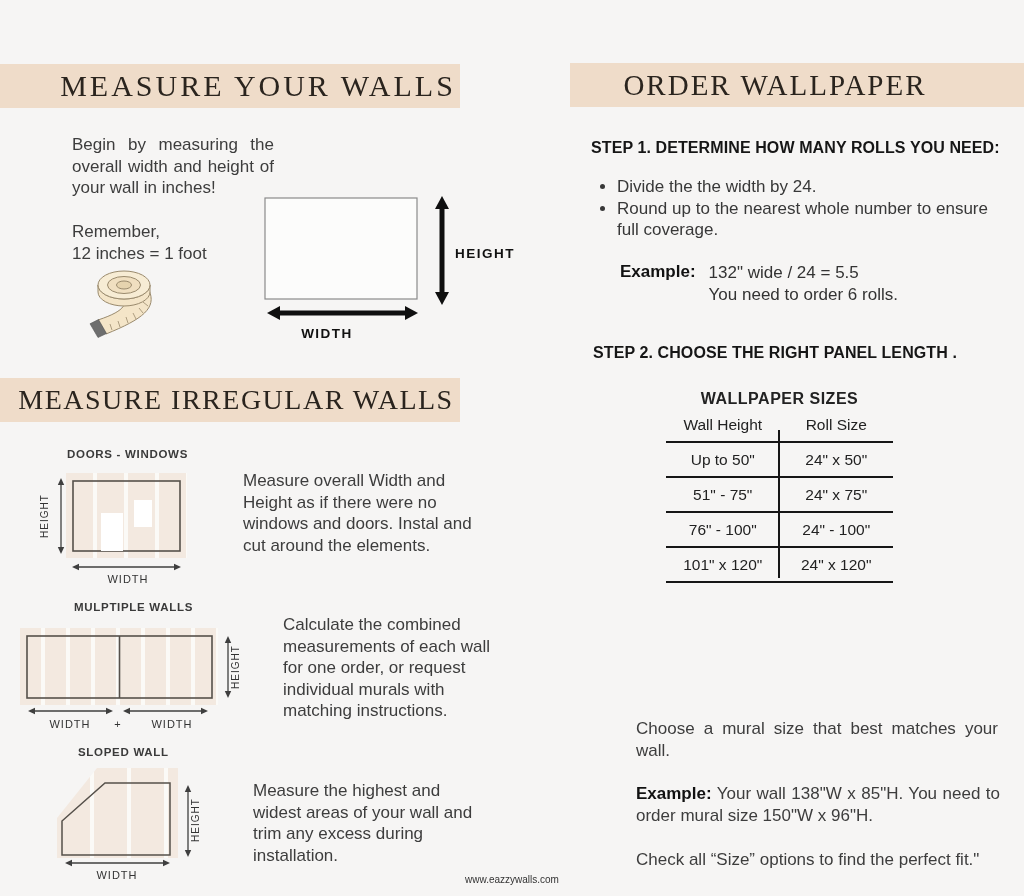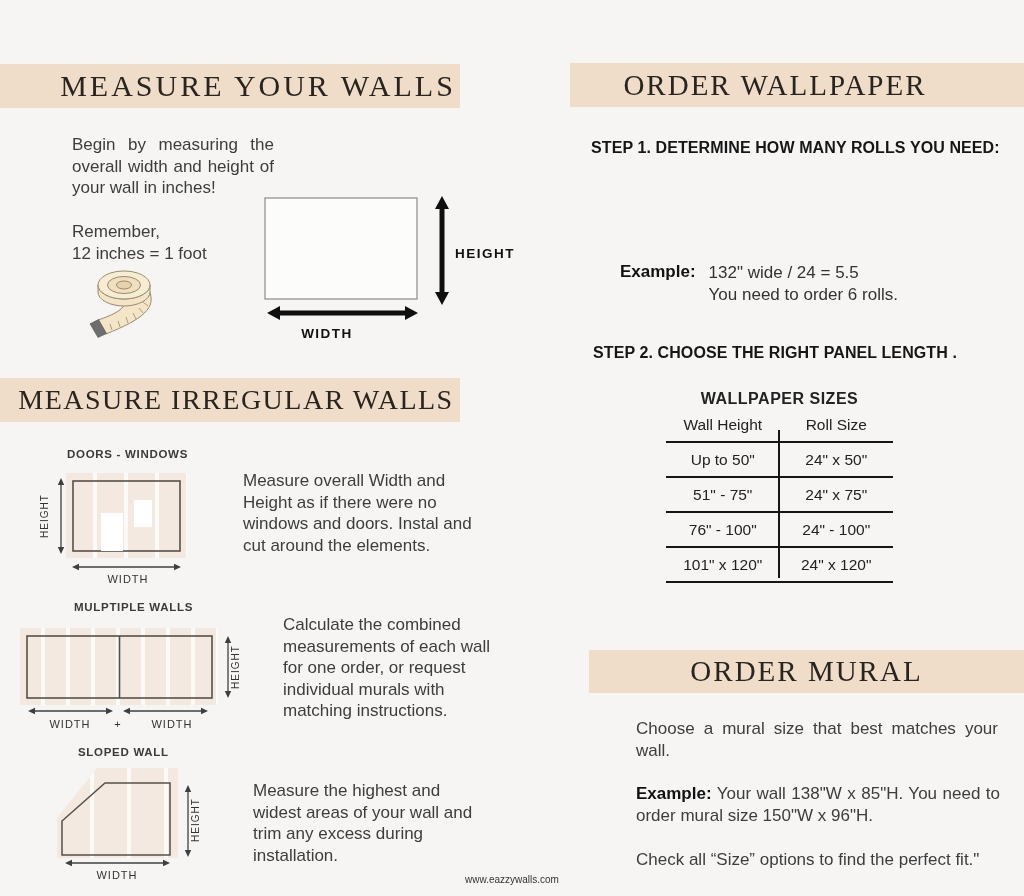--- a/index.html
+++ b/index.html
@@ -34,23 +34,20 @@
 
   <div class="banner" style="left:0;top:64px;width:460px;height:44px;padding-left:56px;">
     <span class="banner-title" style="font-size:30px;letter-spacing:3px;">MEASURE YOUR WALLS</span>
   </div>
   <div class="banner" style="left:0;top:378px;width:460px;height:44px;padding-left:12px;">
     <span class="banner-title" style="font-size:28px;letter-spacing:1.5px;">MEASURE IRREGULAR WALLS</span>
   </div>
   <div class="banner" style="left:570px;top:63px;width:454px;height:44px;padding-right:44px;">
     <span class="banner-title" style="font-size:29px;letter-spacing:2px;font-family:Liberation Serif, serif;">ORDER WALLPAPER</span>
   </div>
-  <div class="banner" style="left:589px;top:650px;width:435px;height:43px;">
-    <span class="banner-title" style="font-size:29px;letter-spacing:2px;">ORDER MURAL</span>
-  </div>
 
   <div class="body-text justify" style="left:52px;top:134px;width:202px;">Begin by measuring the overall width and height of your wall in inches!</div>
   <div class="body-text" style="left:52px;top:221px;line-height:22px;">
     <div>Remember,</div>
     <div>12 inches = 1 foot</div>
   </div>
 
   <svg class="svg-abs" style="left:86px;top:266px;" width="78" height="74" viewBox="0 0 78 74">
     <path d="M63 24 C 71 42, 57 53, 20 68 L 12 54 C 42 44, 41 37, 36 27 Z" fill="#f4e5c8" stroke="#9a8a6d" stroke-width="1"></path>
     <path d="M20.5 67.5 L12.5 53.5 L4 57.8 L12 71.5 Z" fill="#6e6e6e" stroke="#555" stroke-width=".6"></path>
@@ -163,20 +160,24 @@
     <g fill="#3f3f3f" stroke="#3f3f3f">
       <line x1="19" y1="101" x2="116" y2="101" stroke-width="1.3"></line>
       <polygon points="15,101 22,97.8 22,104.2" stroke="none"></polygon>
       <polygon points="120,101 113,97.8 113,104.2" stroke="none"></polygon>
     </g>
     <text class="diag-label" x="67" y="117" text-anchor="middle">WIDTH</text>
   </svg>
   <div class="body-text" style="left:233px;top:780px;width:240px;">Measure the highest and widest areas of your wall and trim any excess during installation.</div>
 
   <div class="bold-head" style="left:591px;top:139px;">STEP 1. DETERMINE HOW MANY ROLLS YOU NEED:</div>
+  <ul class="bullets">
+    <li>Divide the the width by 24.</li>
+    <li>Round up to the nearest whole number to ensure full coverage.</li>
+  </ul>
   <div class="example-row">
     <span class="lbl">Example:</span>
     <span class="lines">
       <div>132" wide / 24 = 5.5</div>
       <div>You need to order 6 rolls.</div>
     </span>
   </div>
 
   <div class="bold-head" style="left:593px;top:344px;">STEP 2. CHOOSE THE RIGHT PANEL LENGTH .</div>
   <div style="position:absolute;left:666px;top:390px;width:227px;text-align:center;font-size:16px;letter-spacing:.5px;color:#222;font-weight:bold;">WALLPAPER SIZES</div>

